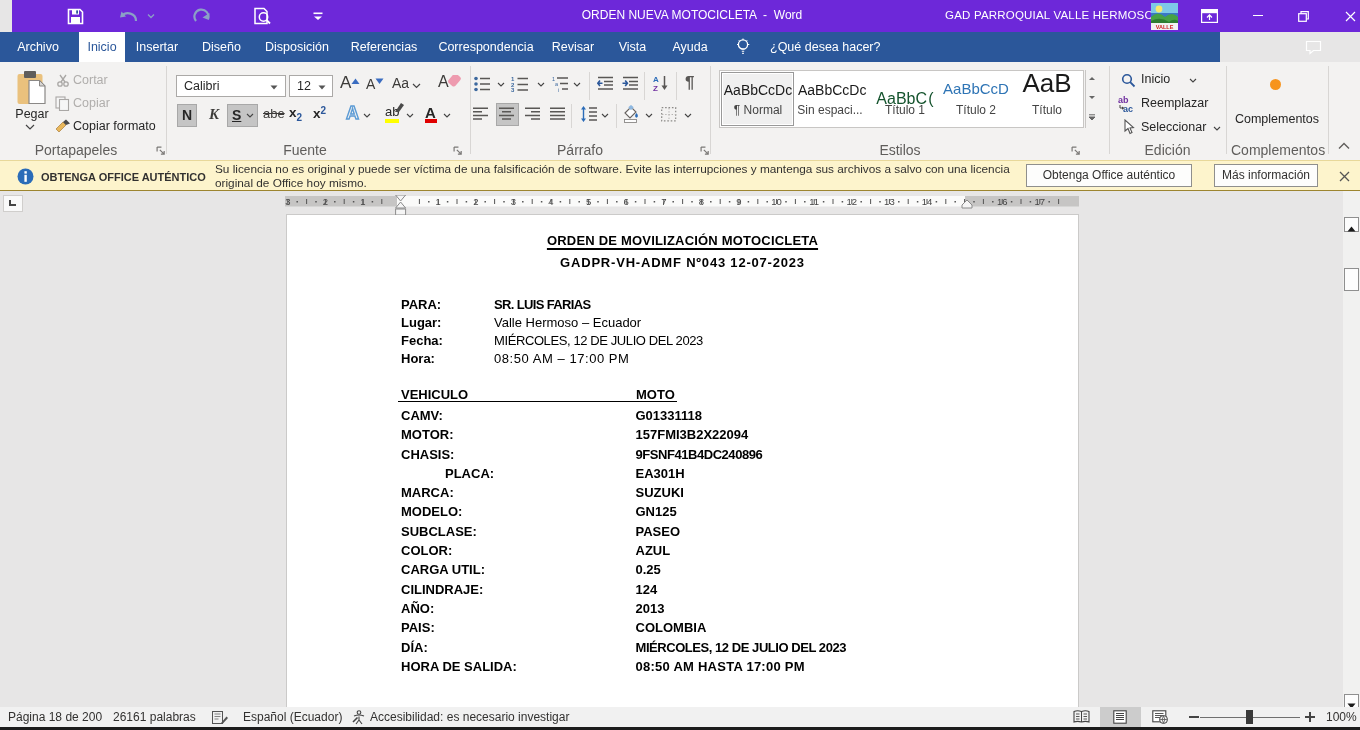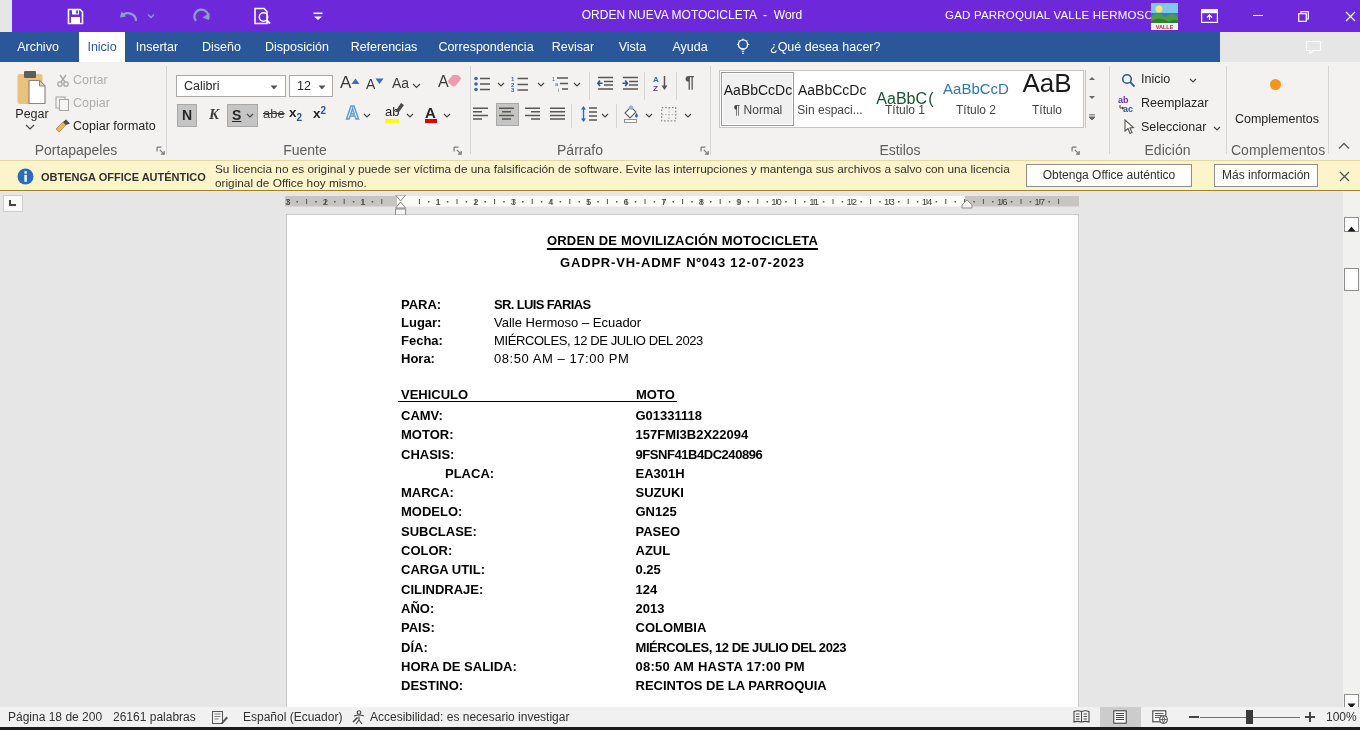--- a/index.html
+++ b/index.html
@@ -532,21 +532,20 @@
       <div><span style="display:inline-block;width:234.5px;">MARCA:</span>SUZUKI</div>
       <div><span style="display:inline-block;width:234.5px;">MODELO:</span>GN125</div>
       <div><span style="display:inline-block;width:234.5px;">SUBCLASE:</span>PASEO</div>
       <div><span style="display:inline-block;width:234.5px;">COLOR:</span>AZUL</div>
       <div><span style="display:inline-block;width:234.5px;">CARGA UTIL:</span>0.25</div>
       <div><span style="display:inline-block;width:234.5px;">CILINDRAJE:</span>124</div>
       <div><span style="display:inline-block;width:234.5px;">AÑO:</span>2013</div>
       <div><span style="display:inline-block;width:234.5px;">PAIS:</span>COLOMBIA</div>
       <div><span style="display:inline-block;width:234.5px;">DÍA:</span><span style="letter-spacing:-0.45px;">MIÉRCOLES, 12 DE JULIO DEL 2023</span></div>
       <div><span style="display:inline-block;width:234.5px;">HORA DE SALIDA:</span><span style="letter-spacing:0.25px;">08:50 AM HASTA 17:00 PM</span></div>
-      <div><span style="display:inline-block;width:234.5px;">DESTINO:</span>RECINTOS DE LA PARROQUIA</div>
     </div>
   </div>
 </div>
 <div class="abs" id="vsb">
   <div class="sbtn" style="top:26px;"><svg width="9" height="6" viewBox="0 0 9 6" style="margin-top:4px;">
         <path d="M0.5 5.5 L4.5 0.5 L8.5 5.5 Z" fill="#1a1a1a"></path>
       </svg></div>
   <div class="sbtn" style="top:77px;height:23px;"></div>
   <div class="sbtn" style="top:503px;"><svg width="9" height="6" viewBox="0 0 9 6" style="margin-top:4px;">
         <path d="M0.5 0.5 L4.5 5.5 L8.5 0.5 Z" fill="#1a1a1a"></path>

